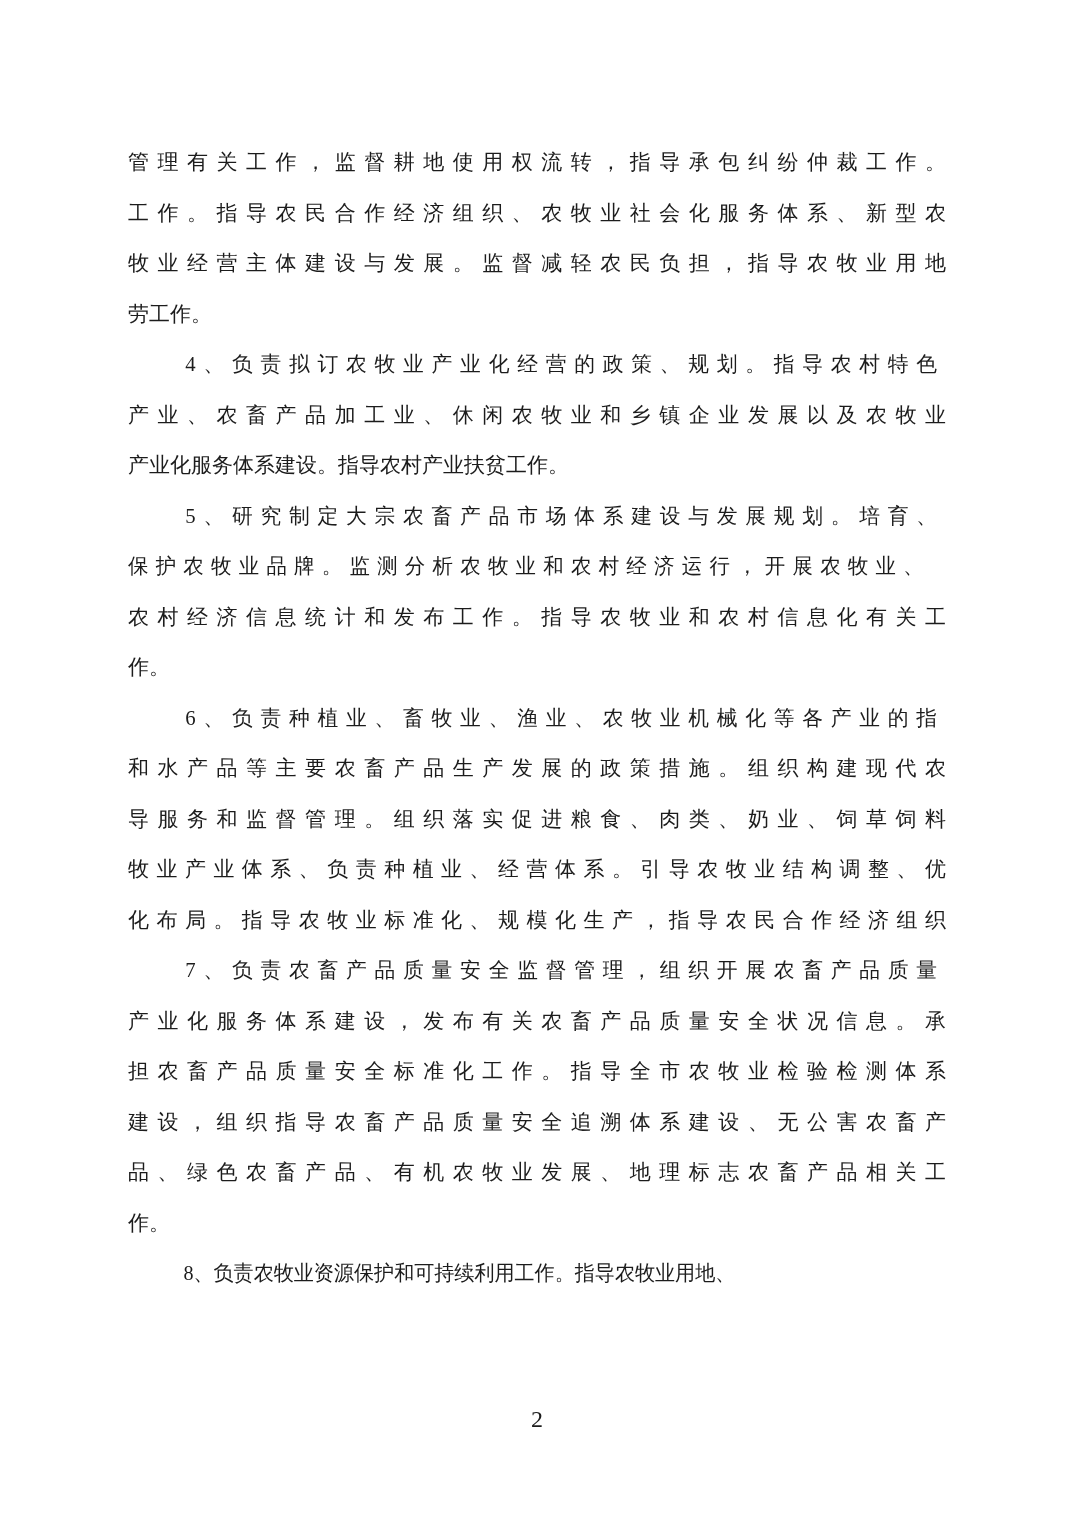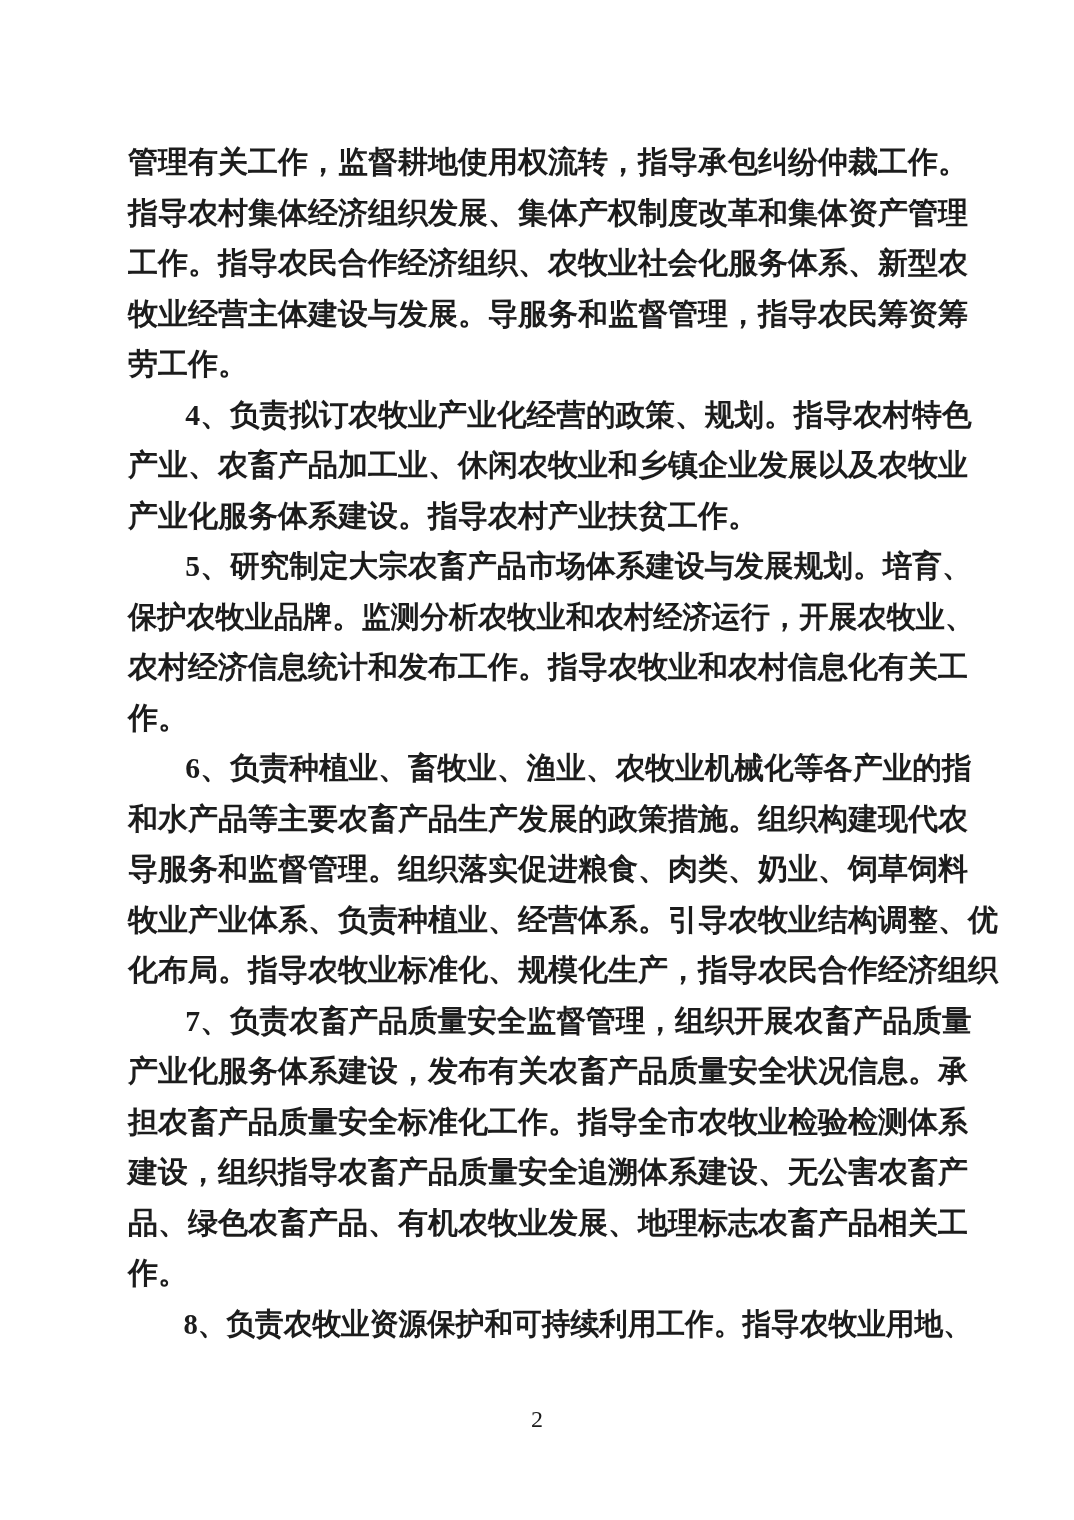--- a/index.html
+++ b/index.html
@@ -14,23 +14,23 @@
     background: #ffffff;
     overflow: hidden;
     font-family: "Liberation Serif", "DejaVu Serif", serif;
     color: #1c1c1c;
   }
   .body-text {
     position: absolute;
     left: 128px;
     top: 137px;
     width: 818px;
-    font-size: 30px;
+    font-size: 21px;
     line-height: 50.5px;
-    font-weight: 700;
+    font-weight: 400;
   }
   .para {
     margin: 0;
     padding: 0;
   }
   .line {
     white-space: nowrap;
     overflow: visible;
     text-align: left;
     transform-origin: 0 50%;
@@ -53,23 +53,22 @@
     color: #1c1c1c;
   }
 </style>
 </head>
 <body>
 
 <div class="page">
   <div class="body-text">
       <div class="para">
         <div class="line full">管理有关工作，监督耕地使用权流转，指导承包纠纷仲裁工作。</div>
-        <div class="line full">指导农村集体经济组织发展、集体产权制度改革和集体资产管理</div>
         <div class="line full">工作。指导农民合作经济组织、农牧业社会化服务体系、新型农</div>
-        <div class="line full">牧业经营主体建设与发展。导服务和监督管理，指导农民筹资筹</div>
+        <div class="line full">牧业经营主体建设与发展。监督减轻农民负担，指导农牧业用地</div>
         <div class="line">劳工作。</div>
       </div>
       <div class="para">
         <div class="line indent full" style="transform: scaleX(0.989117);">4、负责拟订农牧业产业化经营的政策、规划。指导农村特色</div>
         <div class="line full">产业、农畜产品加工业、休闲农牧业和乡镇企业发展以及农牧业</div>
         <div class="line">产业化服务体系建设。指导农村产业扶贫工作。</div>
       </div>
       <div class="para">
         <div class="line indent full" style="transform: scaleX(0.989117);">5、研究制定大宗农畜产品市场体系建设与发展规划。培育、</div>
         <div class="line full" style="transform: scaleX(0.972652);">保护农牧业品牌。监测分析农牧业和农村经济运行，开展农牧业、</div>

